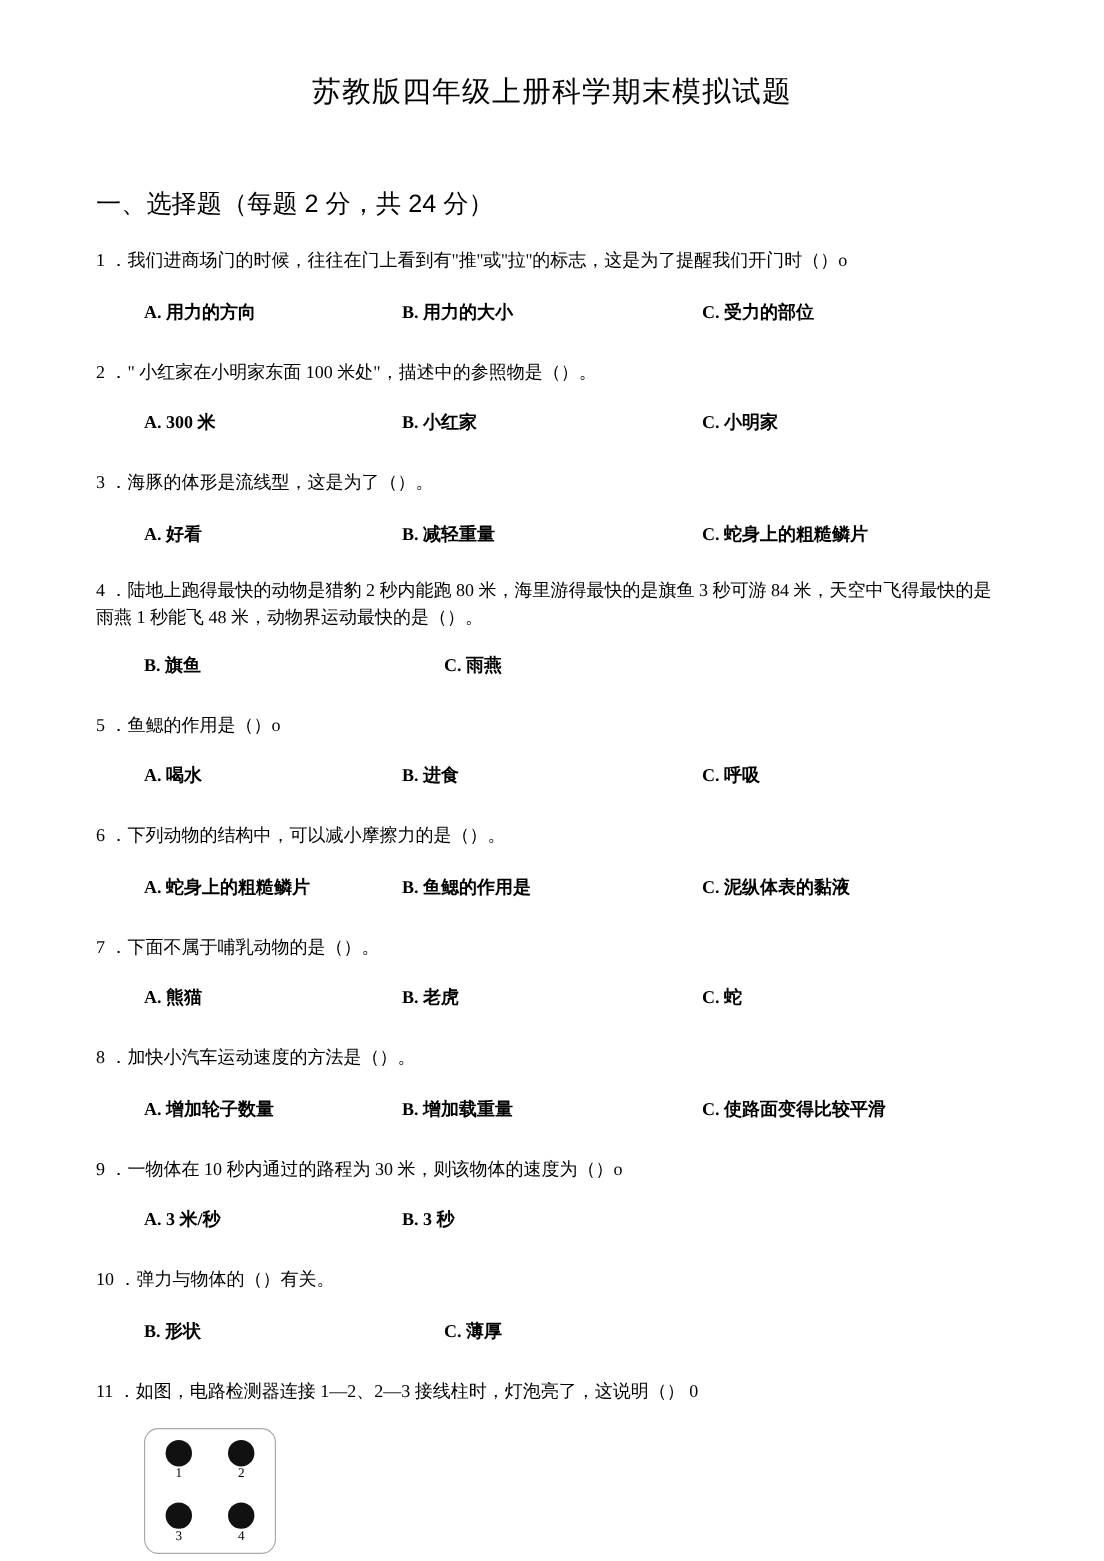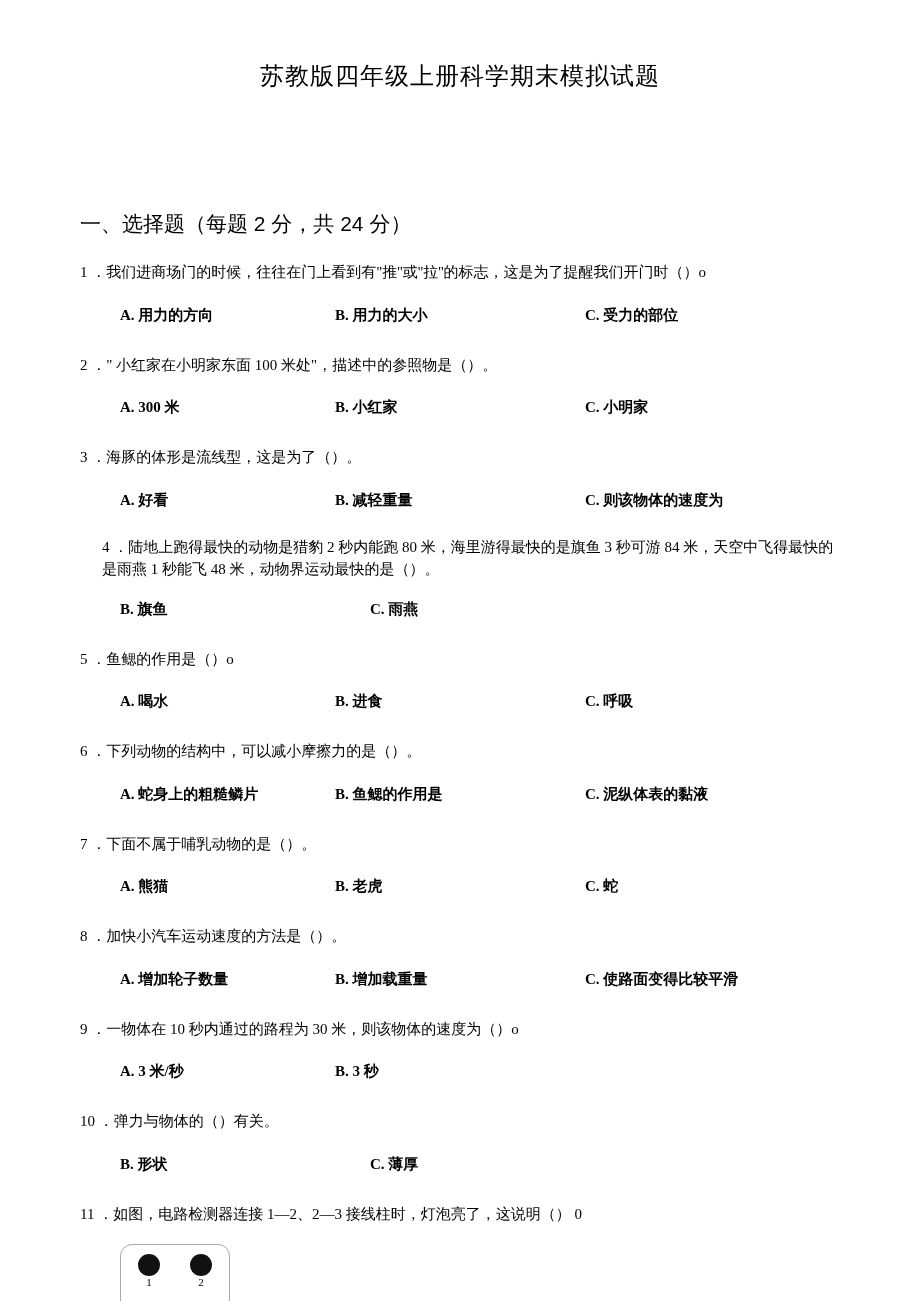--- a/index.html
+++ b/index.html
@@ -12,38 +12,37 @@
       background: #ffffff;
       font-family: "SimSun", "宋体", serif;
       color: #000000;
       padding: 60px 80px 40px 80px;
     }
     .title {
       text-align: center;
       font-size: 24px;
       font-weight: normal;
       font-family: "SimHei", "黑体", sans-serif;
-      margin-bottom: 118px;
+      margin-bottom: 64px;
       letter-spacing: 1px;
     }
     .section-header {
       font-size: 21px;
       font-family: "SimHei", "黑体", sans-serif;
       margin-bottom: 20px;
     }
     .question-stem {
       font-size: 15px;
       margin-bottom: 16px;
       line-height: 1.9;
     }
     .question-stem-multiline {
       font-size: 15px;
       line-height: 1.5;
       margin-bottom: 16px;
-      margin-left: 22px;
     }
     .options-row {
       display: flex;
       margin-bottom: 24px;
       padding-left: 40px;
       font-size: 15px;
       line-height: 1.6;
       font-weight: bold;
     }
     .opt-a {
@@ -110,21 +109,21 @@
 <div class="options-row">
   <span class="opt-a">A. 300 米</span>
   <span class="opt-b">B. 小红家</span>
   <span class="opt-c">C. 小明家</span>
 </div>
 
 <div class="question-stem">3 ．海豚的体形是流线型，这是为了（）。</div>
 <div class="options-row">
   <span class="opt-a">A. 好看</span>
   <span class="opt-b">B. 减轻重量</span>
-  <span class="opt-c">C. 则该物体的速度为</span>
+  <span class="opt-c">C. 蛇身上的粗糙鳞片</span>
 </div>
 
 <div class="question-stem-multiline">4 ．陆地上跑得最快的动物是猎豹 2 秒内能跑 80 米，海里游得最快的是旗鱼 3 秒可游 84 米，天空中飞得最快的是雨燕 1 秒能飞 48 米，动物界运动最快的是（）。</div>
 <div class="options-row">
   <span class="opt-b">B. 旗鱼</span>
   <span class="opt-c">C. 雨燕</span>
 </div>
 
 <div class="question-stem">5 ．鱼鳃的作用是（）o</div>
 <div class="options-row">

